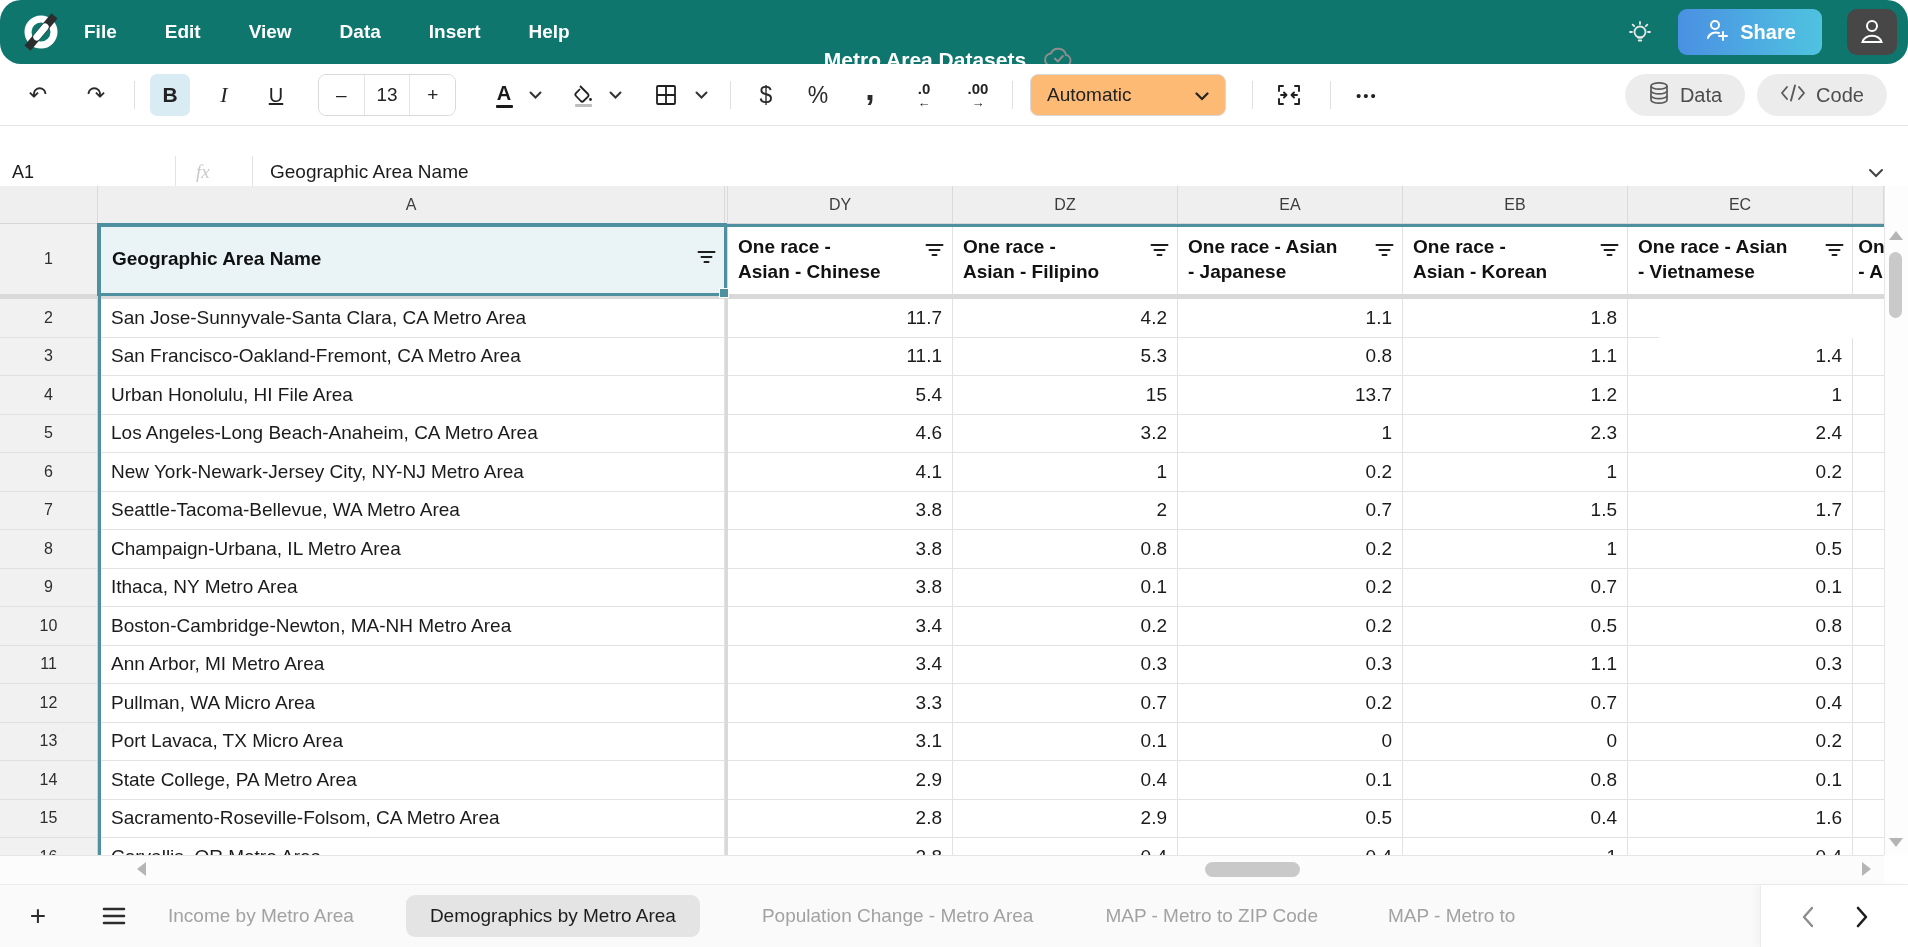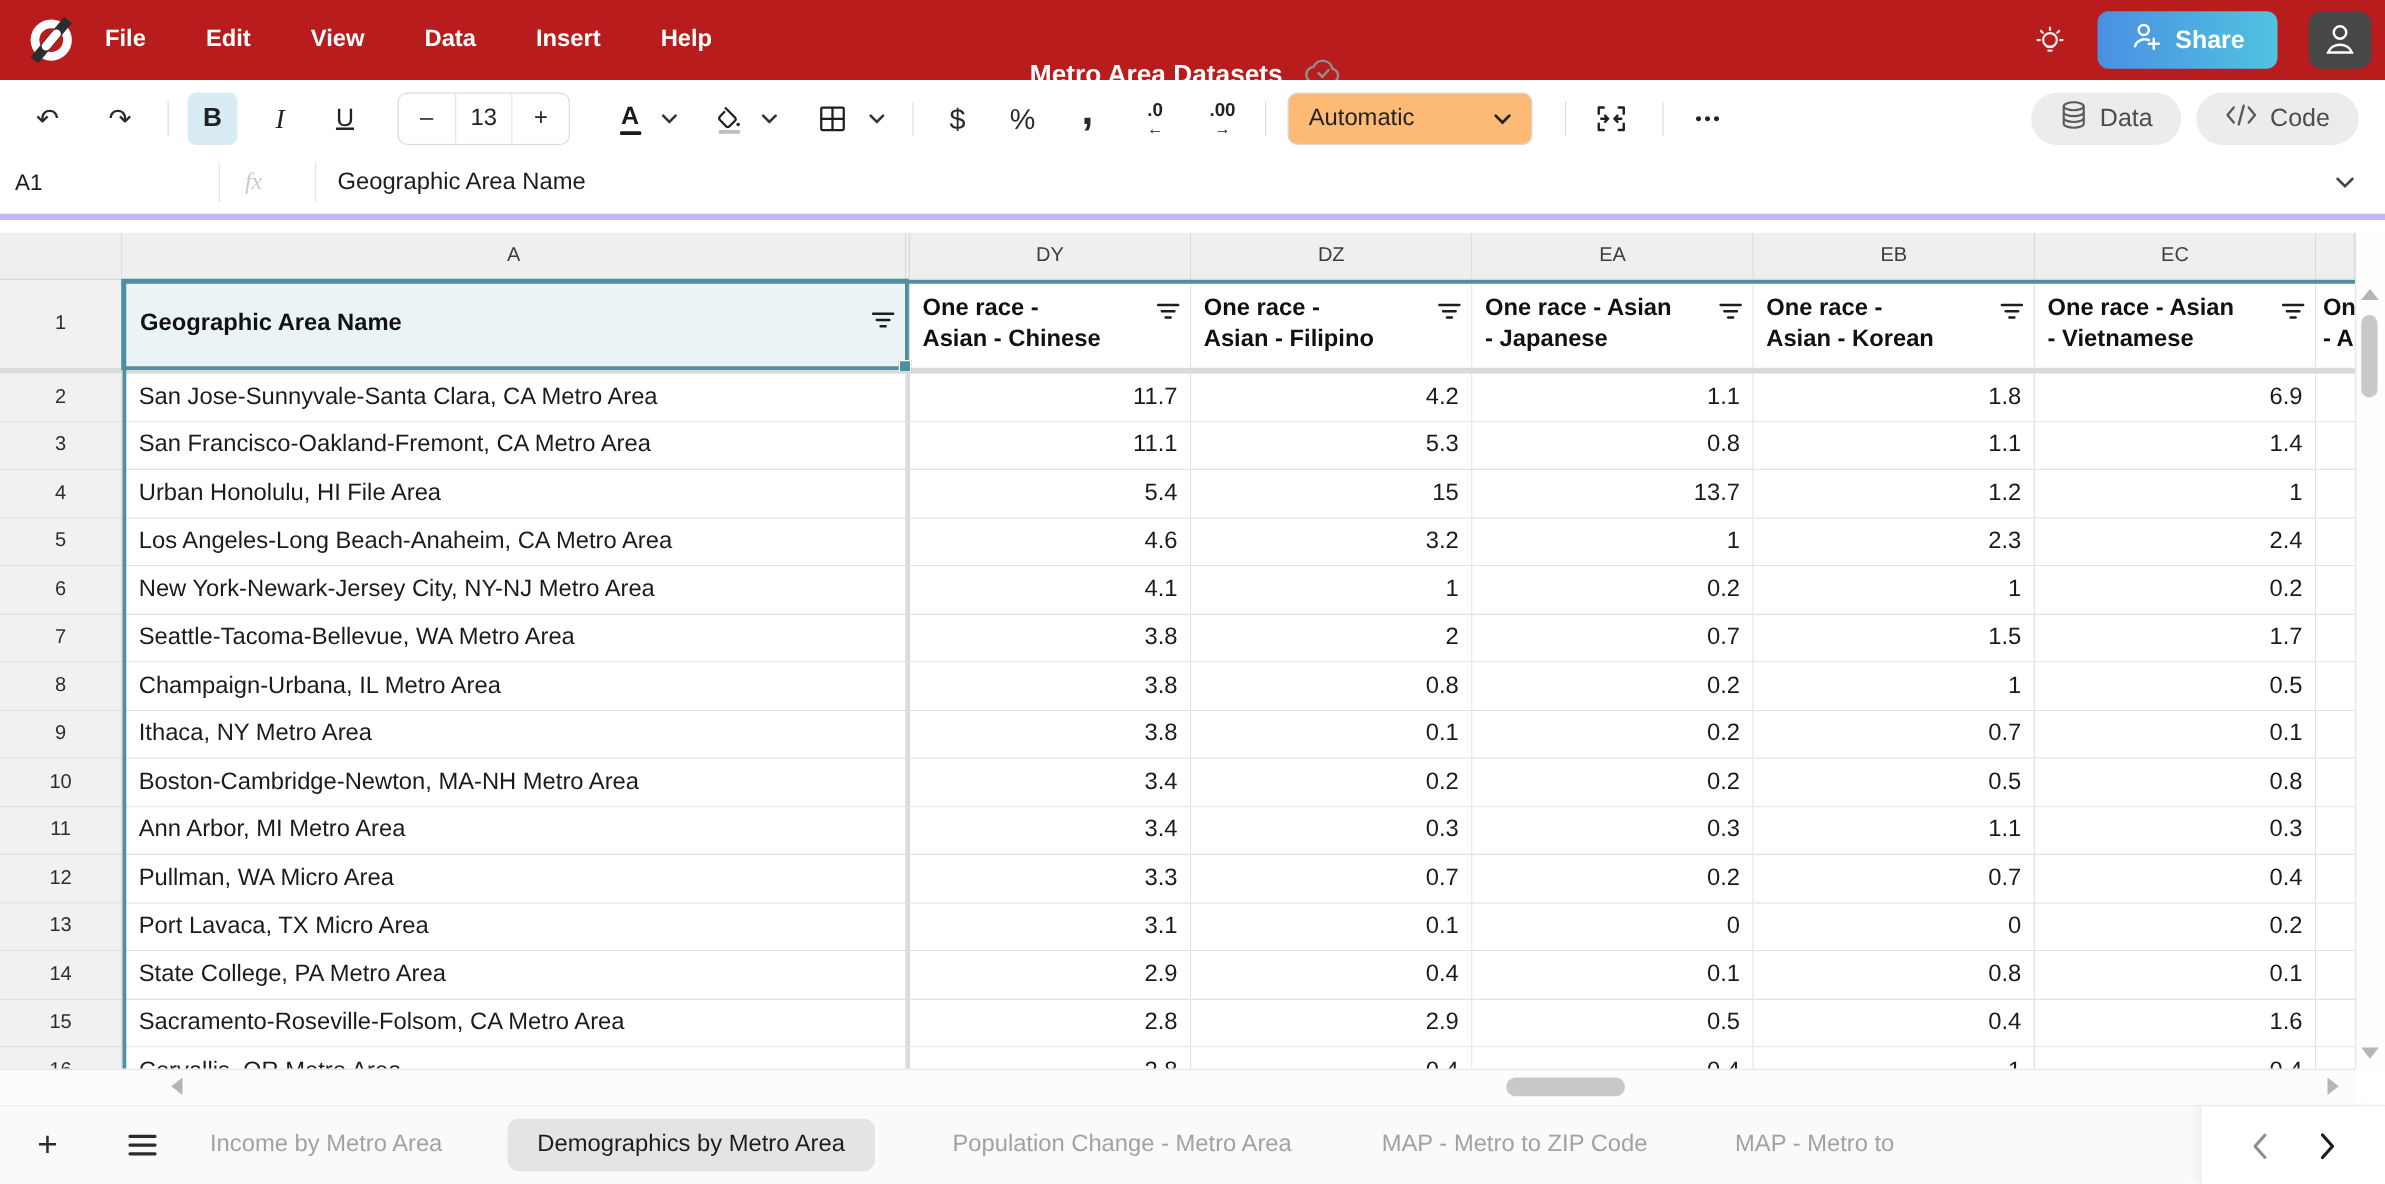--- a/index.html
+++ b/index.html
@@ -39,21 +39,21 @@
   .bucketbar{width:17px;height:3px;background:#bdbdbd;margin-top:1px;border-radius:1px;}
   .automatic{position:absolute;left:1030px;top:10px;width:196px;height:42px;border:1px solid #d9d9d9;border-radius:8px;
     background:#fdba74;display:flex;align-items:center;justify-content:space-between;padding:0 16px;font-size:19px;color:#222;cursor:pointer;}
   .dec{display:flex;flex-direction:column;align-items:center;line-height:1;}
   .dec .t{font-size:15px;font-weight:700;color:#222;}
   .dec .a{font-size:13px;color:#222;margin-top:0px;}
   .pill{position:absolute;top:10px;height:42px;border-radius:21px;background:#ececec;border:none;display:flex;
     align-items:center;justify-content:center;gap:10px;font-size:20px;color:#4d4d4d;cursor:pointer;}
 
   
-  .fbar{position:absolute;left:0;top:116px;width:1908px;height:60px;background:#fff;border-bottom:5px solid #c4b5fd;}
+  .fbar{position:absolute;left:0;top:142px;width:1908px;height:60px;background:#fff;border-bottom:2px solid #c4b5fd;}
   .cellref{position:absolute;left:0;top:0;width:175px;height:60px;display:flex;align-items:center;padding-left:12px;font-size:18px;color:#1c1c1c;}
   .fdiv{position:absolute;top:14px;width:1px;height:32px;background:#e3e3e3;}
   .fx{position:absolute;left:196px;top:0;height:60px;display:flex;align-items:center;font-size:19px;color:#c9c9c9;font-style:italic;font-family:"Liberation Serif","DejaVu Serif",serif;}
   .fvalue{position:absolute;left:270px;top:0;height:60px;display:flex;align-items:center;font-size:19px;color:#1c1c1c;}
   .fchev{position:absolute;left:1868px;top:22px;cursor:pointer;}
 
   
   .gridwrap{position:absolute;left:0;top:186px;width:1884px;height:669px;overflow:hidden;background:#fff;}
   .grow{display:flex;}
   .c{flex:none;border-right:1px solid #e2e2e2;border-bottom:1px solid #e2e2e2;background:#fff;display:flex;align-items:center;overflow:hidden;}
@@ -106,21 +106,21 @@
   .tab.active{background:#e4e4e4;color:#1d1d1d;padding:0 24px;}
   .tab-nav{position:absolute;right:0;top:0;width:148px;height:63px;background:#fff;border-left:1px solid #ececec;
     display:flex;align-items:center;justify-content:center;gap:26px;box-shadow:-4px 0 8px rgba(0,0,0,0.03);}
   .tnbtn{background:none;border:none;cursor:pointer;display:flex;align-items:center;}
 </style>
 </head>
 <body>
 
 <div id="app">
 
-  <div class="topbar" style="background: #b91c1c;">
+  <div class="topbar" style="background: #0f766e; border-radius: 21px;">
     <span class="logo">
       <svg width="38" height="38" viewBox="0 0 38 38">
         <circle cx="19" cy="19" r="13" fill="none" stroke="#fff" stroke-width="7"></circle>
         <rect x="15" y="-2" width="8" height="42" fill="#2c2d2e" transform="rotate(40 19 19)"></rect>
         <rect x="15.5" y="9" width="7" height="20" rx="3.5" fill="#fff" transform="rotate(40 19 19)"></rect>
       </svg>
     </span>
     <nav class="menubar">
         <div class="menu-item">File</div>
         <div class="menu-item">Edit</div>
@@ -357,21 +357,20 @@
     <div class="frozen-band"></div>
     <div id="grid-body">
         <div class="grow drow">
           <div class="c w-rowhdr rownum">2</div>
           <div class="c w-a cell-name">San Jose-Sunnyvale-Santa Clara, CA Metro Area</div>
           <div class="c w-fdiv"></div>
           <div class="c w-col cell-num">11.7</div>
           <div class="c w-col cell-num">4.2</div>
           <div class="c w-col cell-num">1.1</div>
           <div class="c w-col cell-num">1.8</div>
-          <div class="c w-col cell-num">6.9</div>
           <div class="c w-part"></div>
         </div>
         <div class="grow drow">
           <div class="c w-rowhdr rownum">3</div>
           <div class="c w-a cell-name">San Francisco-Oakland-Fremont, CA Metro Area</div>
           <div class="c w-fdiv"></div>
           <div class="c w-col cell-num">11.1</div>
           <div class="c w-col cell-num">5.3</div>
           <div class="c w-col cell-num">0.8</div>
           <div class="c w-col cell-num">1.1</div>

